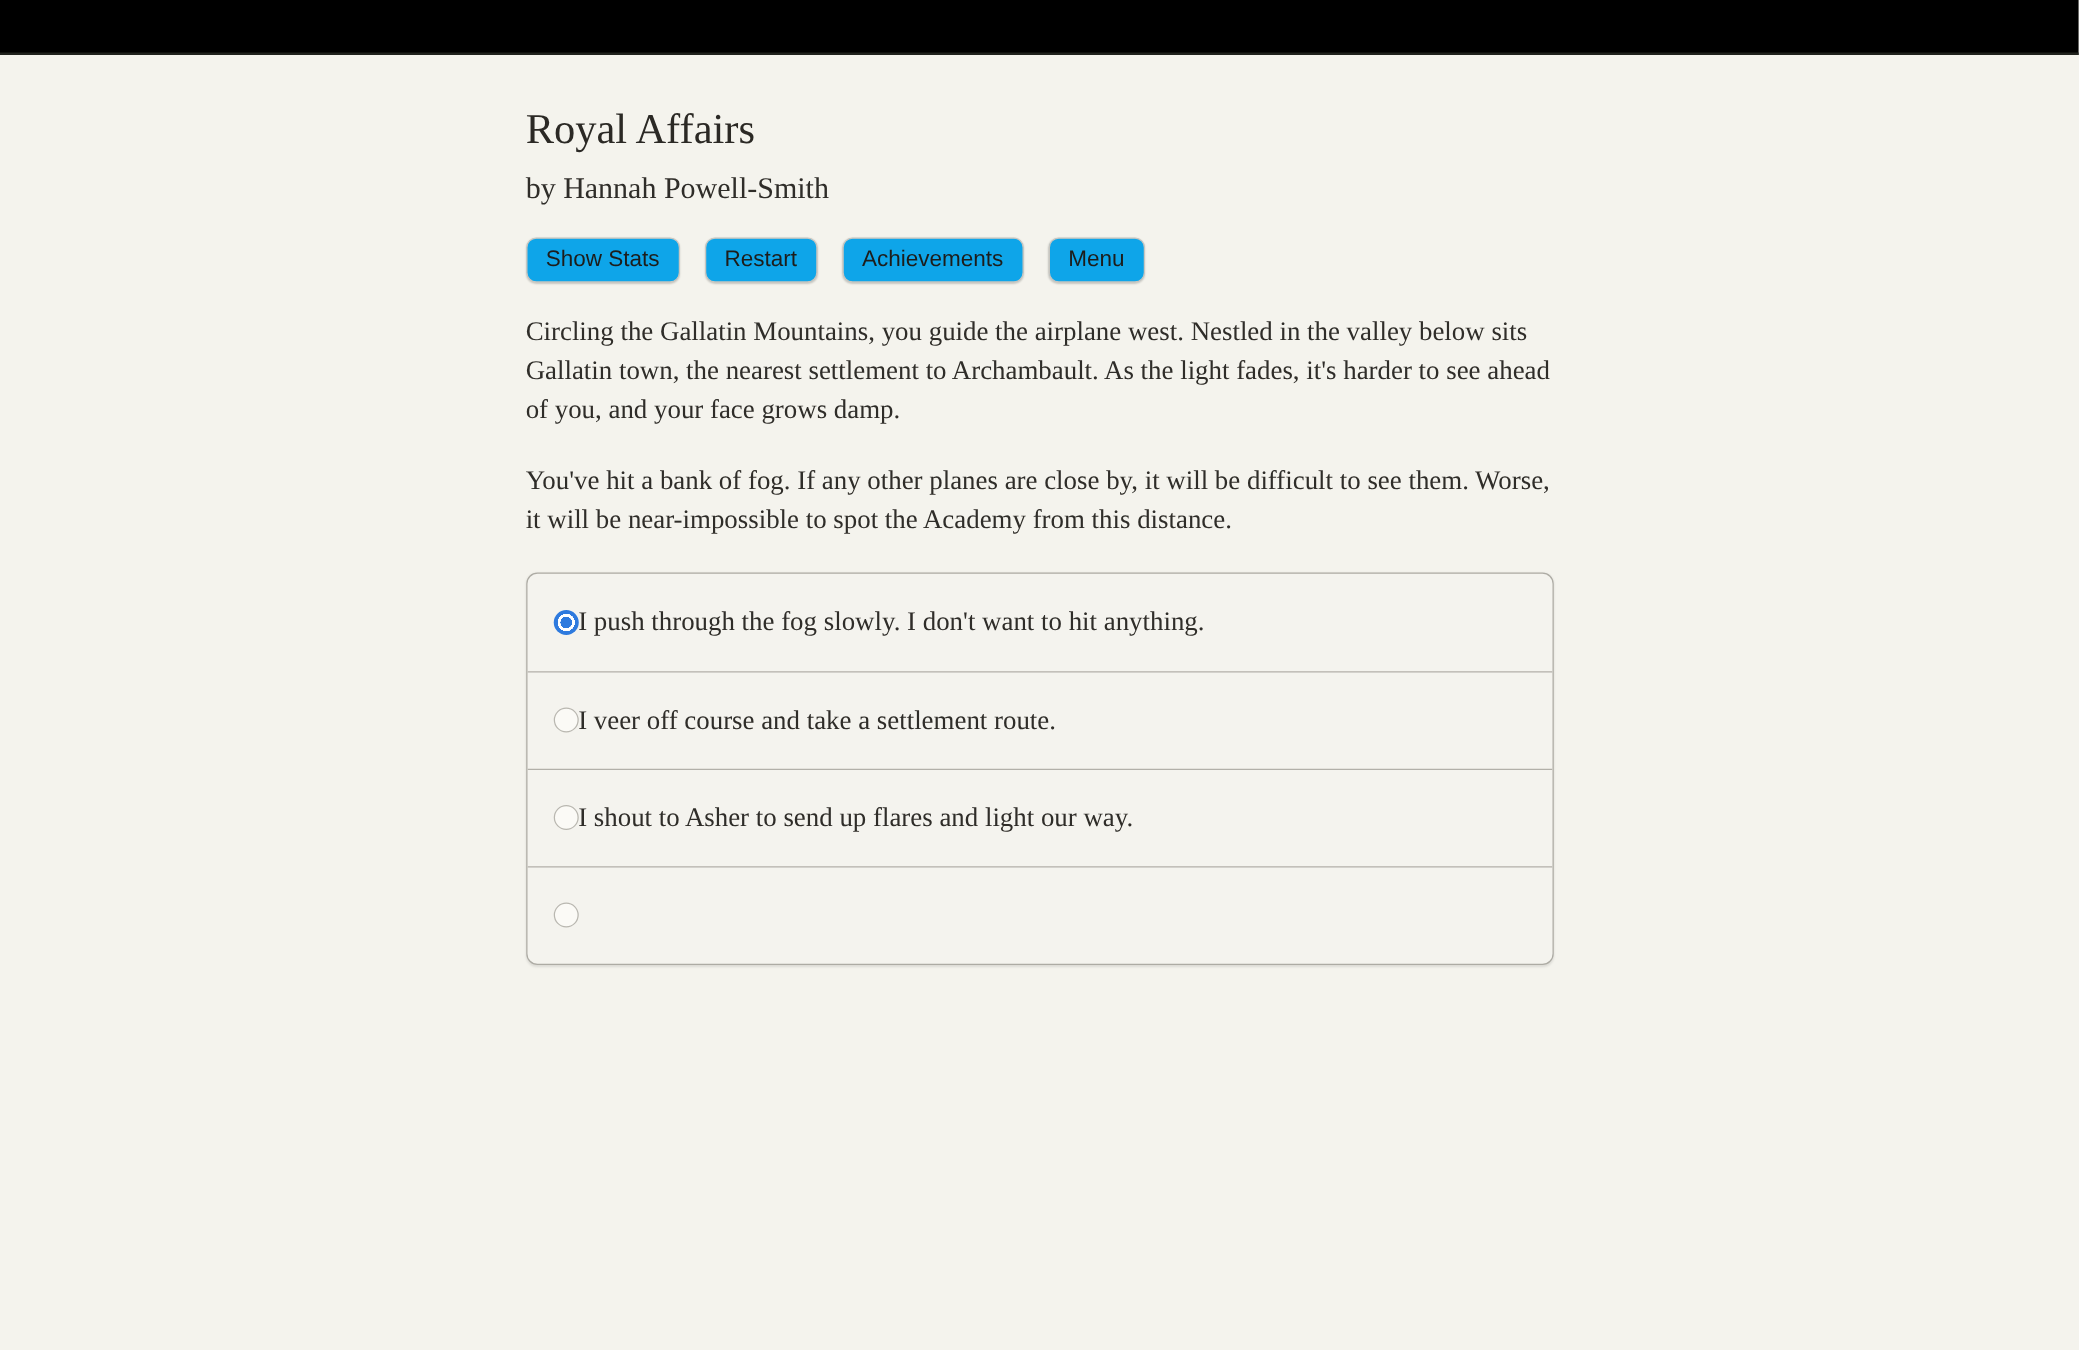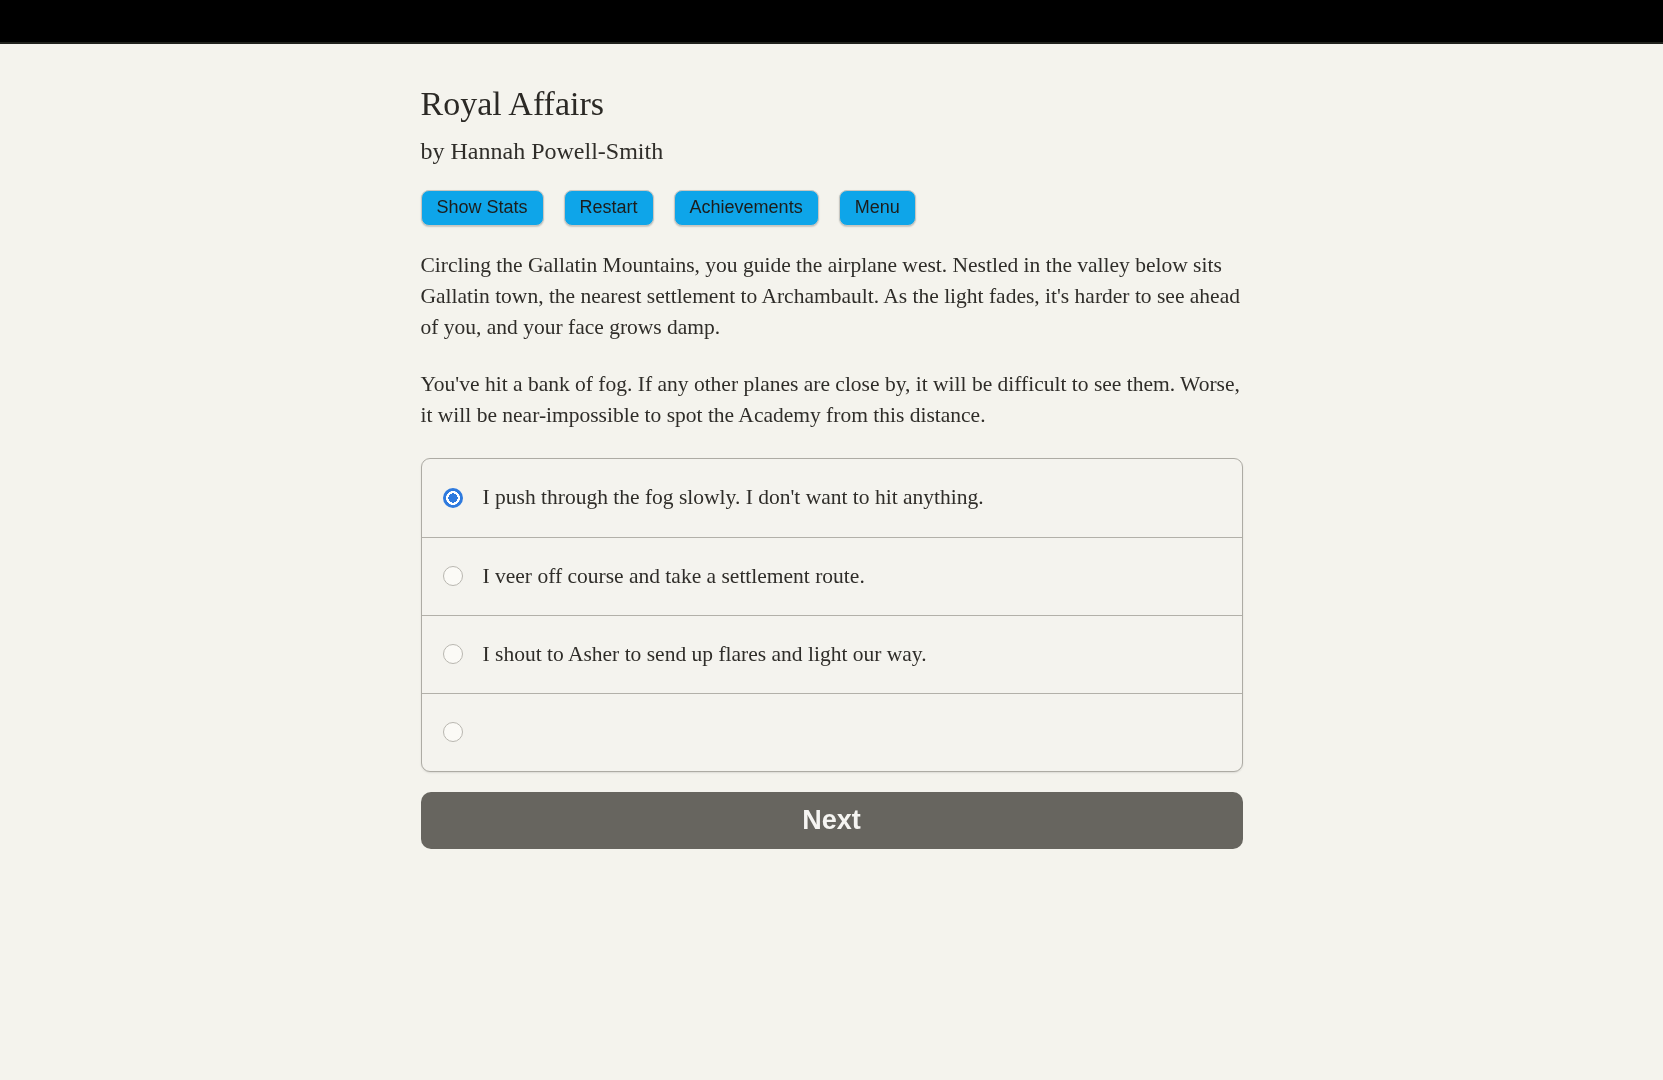--- a/index.html
+++ b/index.html
@@ -68,21 +68,20 @@
     border: 1px solid #adab a4;
     border: 1px solid #adaba4;
     border-radius: 9px;
     background: #f4f3ee;
     box-shadow: 0 1px 2px rgba(0,0,0,0.10);
     overflow: hidden;
   }
   .choice-row {
     display: flex;
     align-items: center;
-    gap: 20px;
     min-height: 78px;
     padding: 0 20px 0 21px;
     cursor: pointer;
     box-sizing: border-box;
   }
   .choice-row + .choice-row {
     border-top: 1px solid #b2b0a9;
   }
   .radio {
     width: 20px;
@@ -156,15 +155,14 @@
     </div>
     <div class="choice-row">
       <span class="radio"></span>
       <span class="choice-label">I shout to Asher to send up flares and light our way.</span>
     </div>
     <div class="choice-row">
       <span class="radio"></span>
     </div>
   </div>
 
-  <button class="next-btn">Next</button>
 
 </div>
 
 </body></html>

